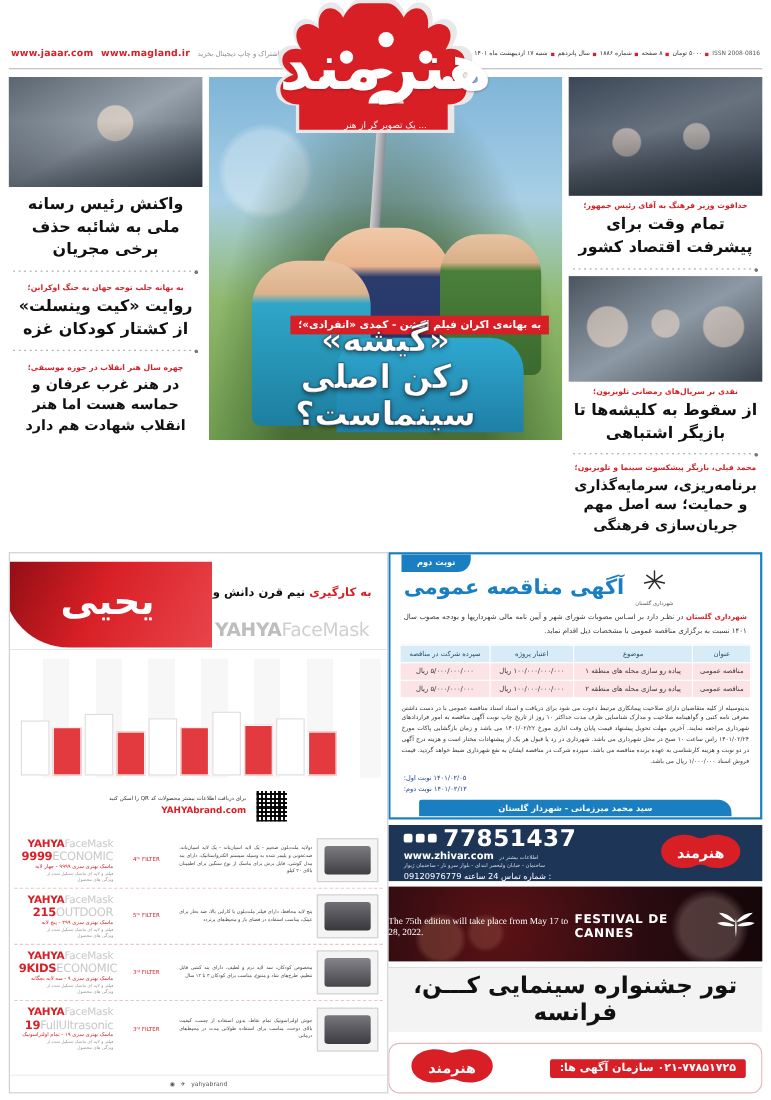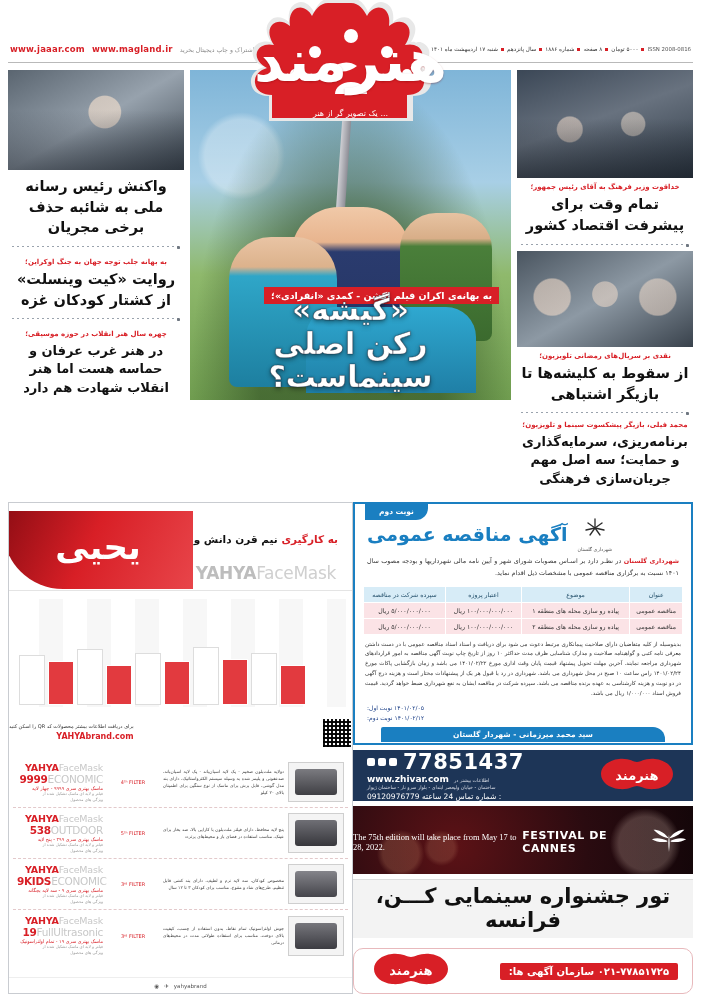--- a/index.html
+++ b/index.html
@@ -208,21 +208,21 @@
   .mask-desc { flex: 1; font-size: 4.4px; color: #444; line-height: 1.6; text-align: justify; }
   .mask-filter { width: 52px; text-align: center; color: #d81f26; font-size: 5px; flex: none; }
   .mask-name { width: 86px; flex: none; text-align: right; direction: ltr; }
   .mn-1 { font-size: 9.5px; font-weight: bold; color: #d81f26; letter-spacing: -.2px; }
   .mn-1 .lt { color: #c8c8c8; font-weight: normal; }
   .mn-2 { font-size: 10.5px; font-weight: bold; color: #d81f26; letter-spacing: -.3px; }
   .mn-2 .lt { color: #c8c8c8; font-weight: normal; }
   .mn-fa { font-size: 4.8px; color: #d81f26; direction: rtl; margin-top: 1px; }
   .mn-note { font-size: 4px; color: #9a9a9a; direction: rtl; line-height: 1.5; }
 
-  .qr-area { position: relative; height: 40px; display: flex; align-items: center; justify-content: space-between; gap: 8px; }
+  .qr-area { position: relative; height: 40px; display: flex; align-items: center; justify-content: center; gap: 8px; }
   .qr {
     width: 30px; height: 30px;
     background:
       repeating-linear-gradient(90deg, #111 0 2px, #fff 2px 4px),
       repeating-linear-gradient(0deg, #111 0 2px, #fff 2px 4px);
     background-blend-mode: multiply; border: 1px solid #fff;
   }
   .qr-text { font-size: 5px; color: #333; line-height: 1.7; text-align: right; }
   .yahya-url { color: #d81f26; font-weight: bold; font-size: 8px; direction: ltr; }
   .footer-strip {
@@ -542,21 +542,21 @@
           <div class="mask-img">
             <div style="position:absolute;inset:6px;background:linear-gradient(180deg,#6f6f75,#37373c);border-radius:3px"></div>
           </div>
           <div class="mask-desc">پنج لایه محافظ، دارای فیلتر ملت‌بلون با کارایی بالا، ضد بخار برای عینک، مناسب استفاده در فضای باز و محیط‌های پرتردد</div>
           <div class="mask-filter">5ᵗʰ FILTER</div>
           <div class="mask-name">
             <div class="mn-1">
               <span>YAHYA</span><span class="lt">FaceMask</span>
             </div>
             <div class="mn-2">
-              <span>538</span><span class="lt">OUTDOOR</span>
+              <span>215</span><span class="lt">OUTDOOR</span>
             </div>
             <div class="mn-fa">ماسک بهتری سری ۲۹۹ - پنج لایه</div>
             <div class="mn-note">فیلتر و لایه ای ماسک تشکیل شده از</div>
             <div class="mn-note">ویژگی های محصول</div>
           </div>
         </div>
 
         <div class="mask-row">
           <div class="mask-img">
             <div style="position:absolute;inset:6px;background:linear-gradient(180deg,#84848a,#45454b);border-radius:3px"></div>

